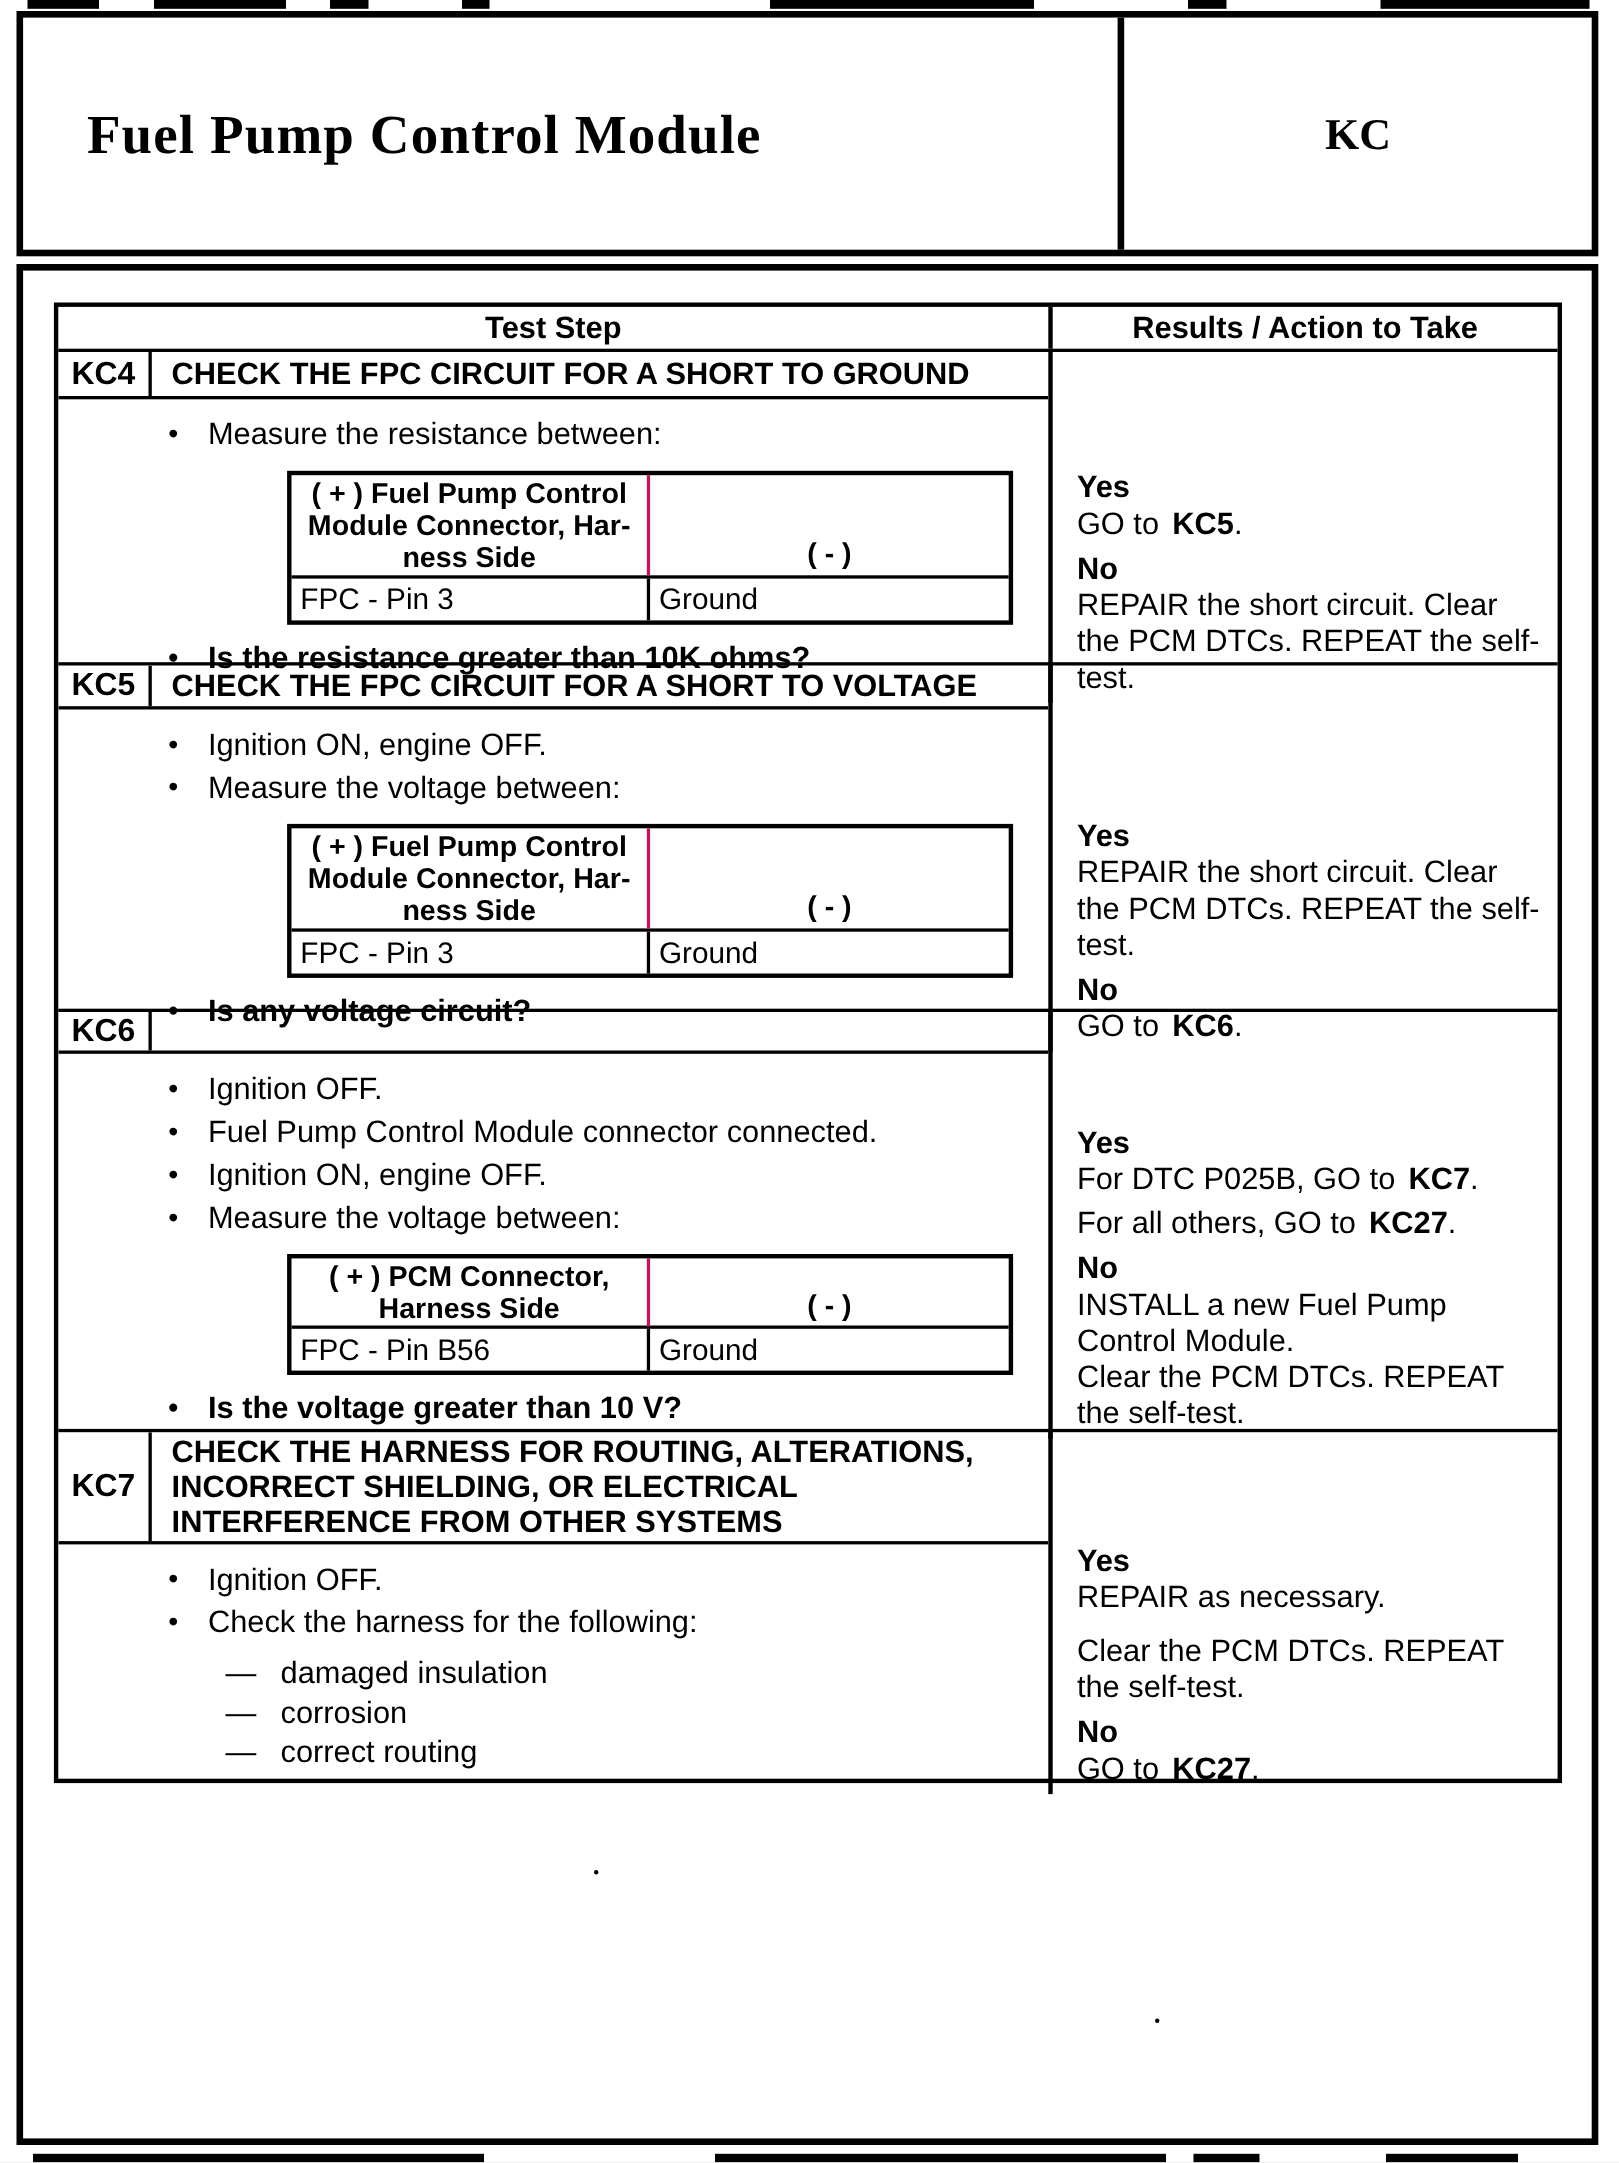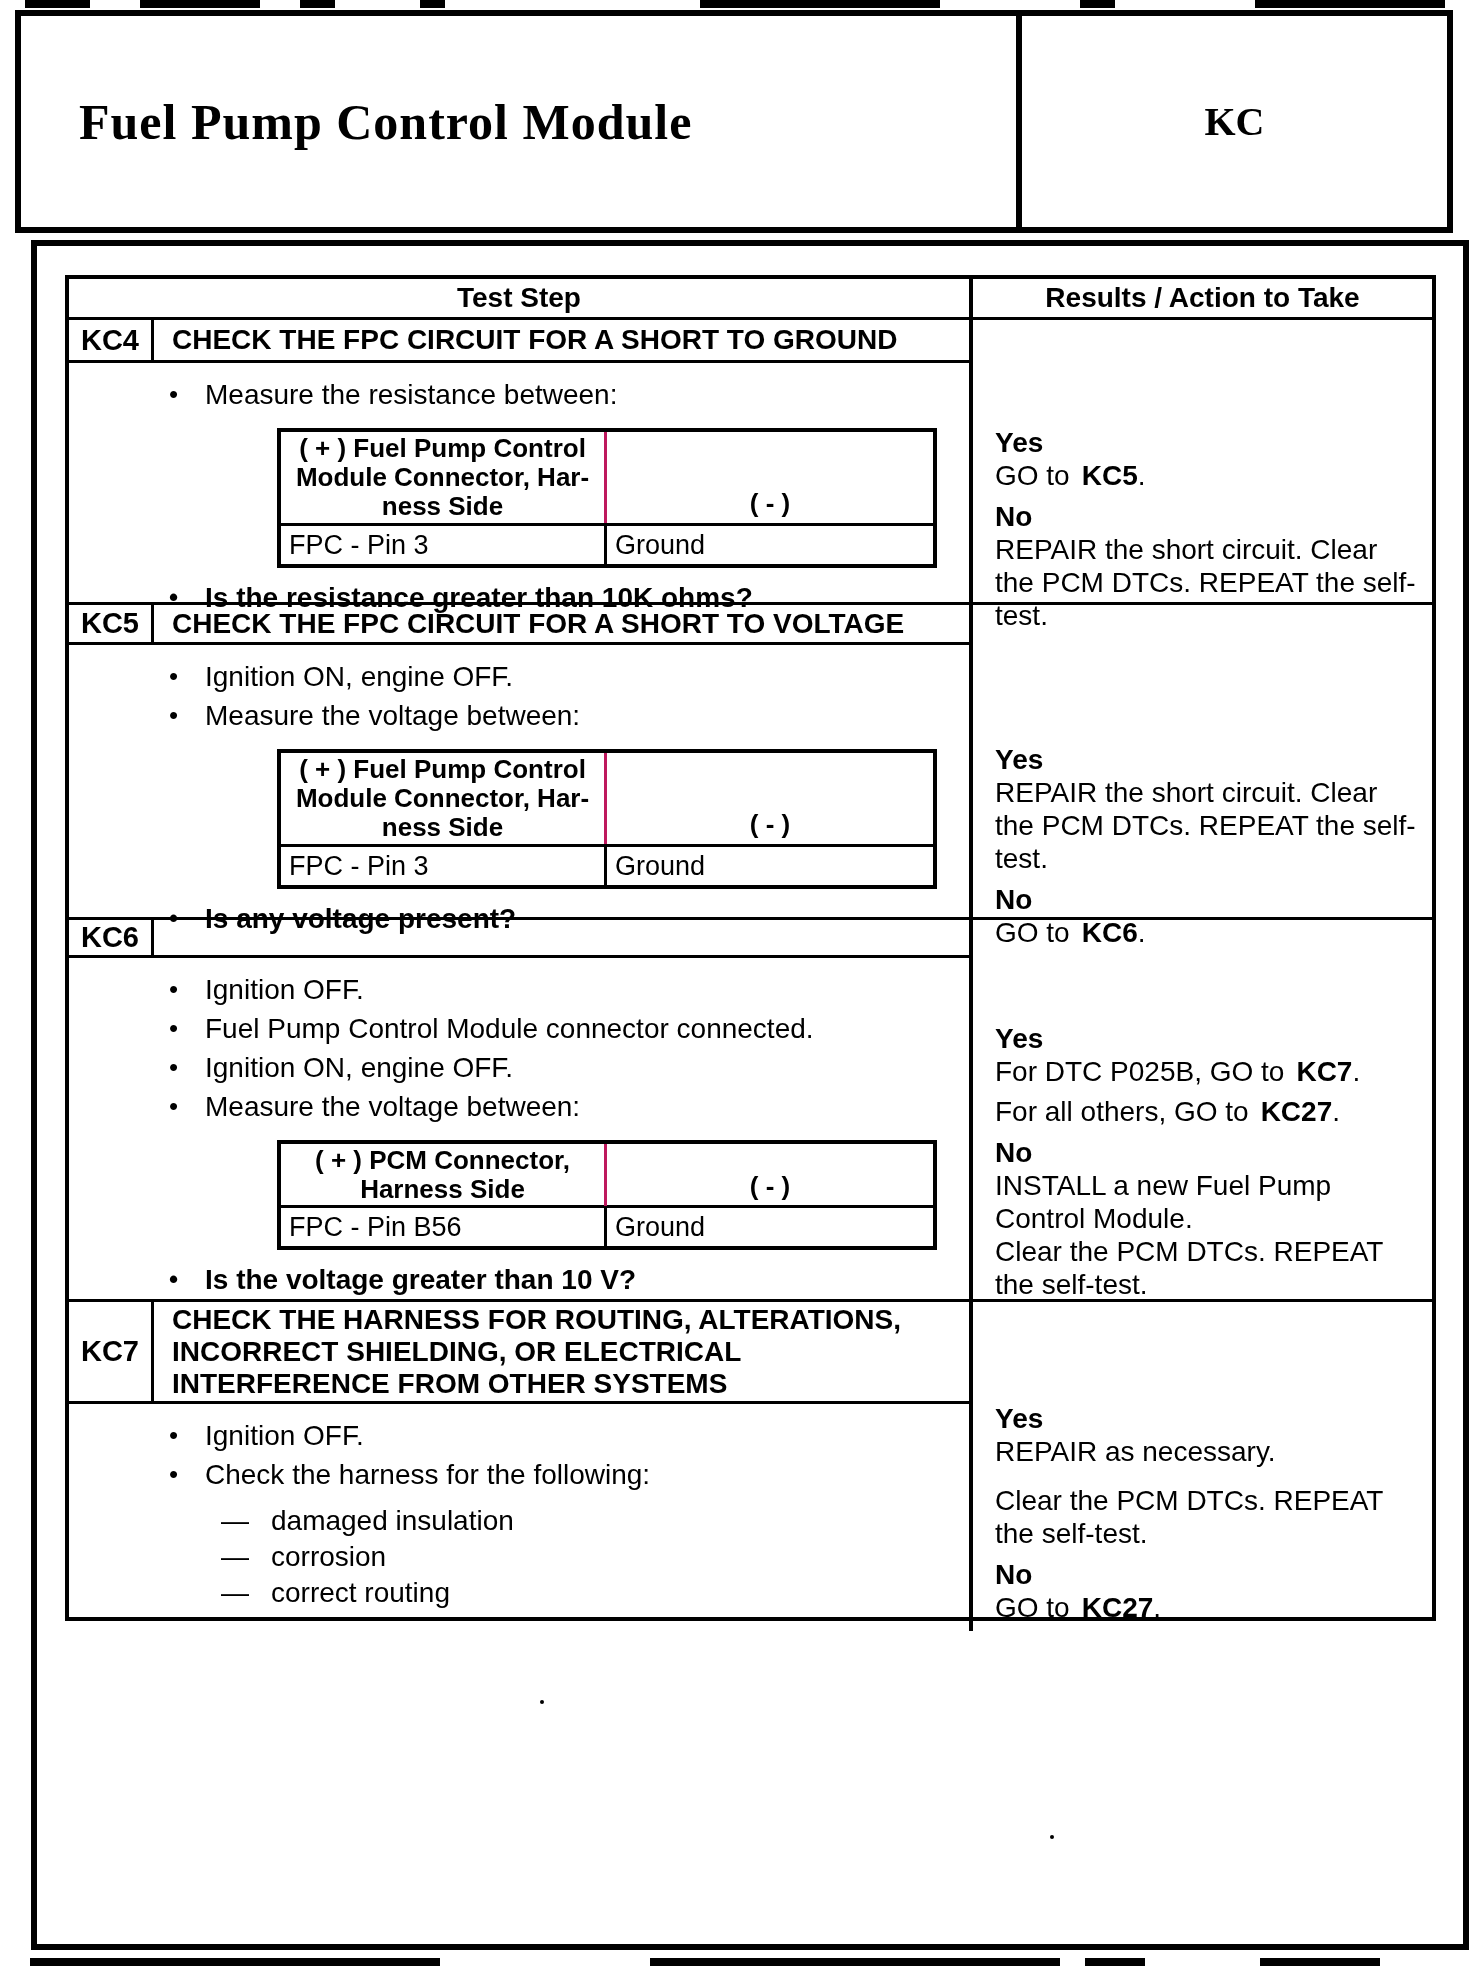--- a/index.html
+++ b/index.html
@@ -12,21 +12,21 @@
   .speckle { position:absolute; background:#000; width:4px; height:4px; border-radius:2px; }
 
   
   .header-box { position:absolute; left:15px; top:10px; width:1438px; height:223px; border:6px solid #000; display:flex; }
   .header-left { width:1001px; flex:none; border-right:6px solid #000; display:flex; align-items:center; padding-left:58px; }
   .header-title { font-family:"Liberation Serif", serif; font-weight:bold; font-size:50px; letter-spacing:1px; }
   .header-right { flex:1; display:flex; align-items:center; justify-content:center; }
   .header-code { font-family:"Liberation Serif", serif; font-weight:bold; font-size:40px; }
 
   
-  .content-box { position:absolute; left:31px; top:240px; width:1438px; height:1710px; border:6px solid #000; }
+  .content-box { position:absolute; left:15px; top:240px; width:1438px; height:1710px; border:6px solid #000; }
 
   
   .test-table { position:absolute; left:28px; top:29px; width:1371px; height:1346px; border:4px solid #000; }
   .thead { display:grid; grid-template-columns:904px 1fr; height:41px; border-bottom:3px solid #000; }
   .th { display:flex; align-items:center; justify-content:center; font-weight:bold; font-size:28px; }
   .th-left { border-right:4px solid #000; }
 
   .step-row { display:grid; grid-template-columns:904px 1fr; }
   .step-row + .step-row { border-top:3px solid #000; }
   .row-kc4 { height:282px; }
@@ -161,21 +161,21 @@
 ness Side</div>
                 <div class="mt-minus">( - )</div>
               </div>
               <div class="mt-row">
                 <div class="mt-cell mt-cl">FPC - Pin 3</div>
                 <div class="mt-cell">Ground</div>
               </div>
             </div>
             <div class="bullet question">
               <span class="marker">•</span>
-              <span>Is any voltage present?</span>
+              <span>Is any voltage circuit?</span>
             </div>
           </div>
         </div>
         <div class="cell-right pt-kc5">
           <div class="r-label">Yes</div>
           <div class="r-line"><span>REPAIR the short circuit. Clear the PCM DTCs. REPEAT the self-test.</span><b class="r-target"></b><span></span></div>
           <div class="r-label r-no">No</div>
           <div class="r-line"><span>GO to</span><b class="r-target">KC6</b><span>.</span></div>
         </div>
       </div>

